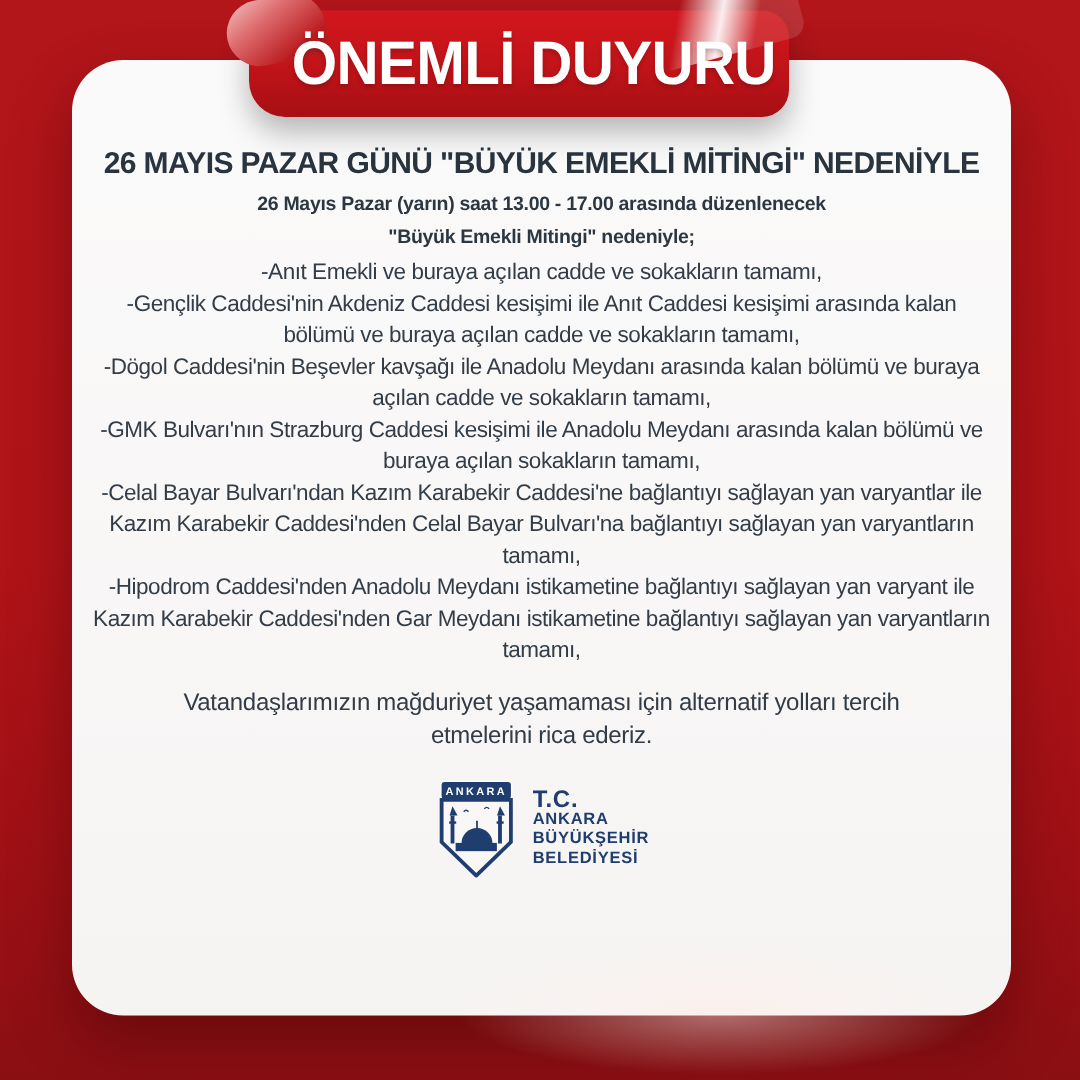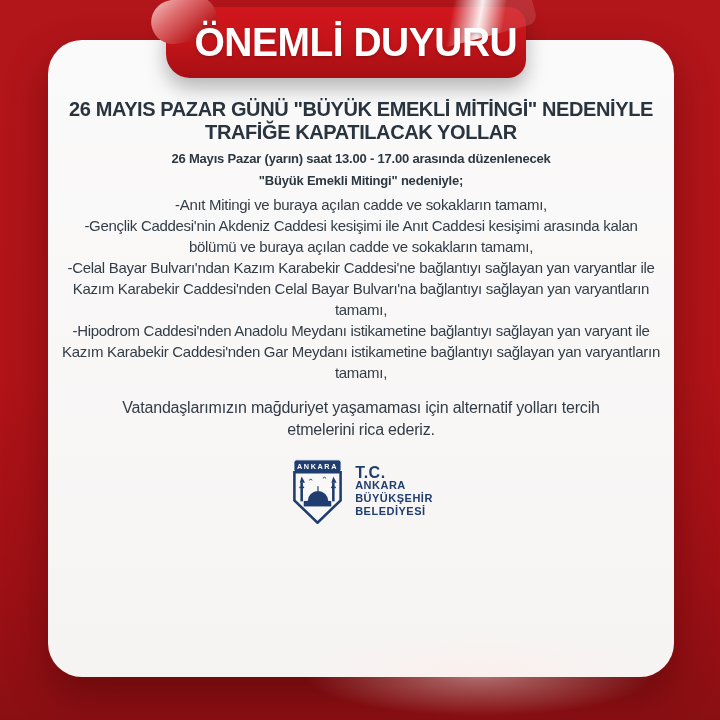--- a/index.html
+++ b/index.html
@@ -102,28 +102,30 @@
   }
 </style>
 </head>
 <body>
 
 <div class="poster">
 
   <div class="card">
     <div class="content">
 
-      <h1 class="title"><span>26 MAYIS PAZAR GÜNÜ "BÜYÜK EMEKLİ MİTİNGİ" NEDENİYLE</span><br><span>TRAFİĞE KAPATILACAK YOLLAR</span></h1>
+      <h1 class="title"><span>26 MAYIS PAZAR GÜNÜ "BÜYÜK EMEKLİ MİTİNGİ" NEDENİYLE</span><br></h1>
 
 
       <p class="intro"><span>26 Mayıs Pazar (yarın) saat 13.00 - 17.00 arasında düzenlenecek</span><br><span>"Büyük Emekli Mitingi" nedeniyle;</span></p>
 
       <div class="roads">
-        <p class="road">-Anıt Mitingi ve buraya açılan cadde ve sokakların tamamı,</p>
+        <p class="road">-Anıt Emekli ve buraya açılan cadde ve sokakların tamamı,</p>
         <p class="road">-Gençlik Caddesi'nin Akdeniz Caddesi kesişimi ile Anıt Caddesi kesişimi arasında kalan bölümü ve buraya açılan cadde ve sokakların tamamı,</p>
+        <p class="road">-Dögol Caddesi'nin Beşevler kavşağı ile Anadolu Meydanı arasında kalan bölümü ve buraya açılan cadde ve sokakların tamamı,</p>
+        <p class="road">-GMK Bulvarı'nın Strazburg Caddesi kesişimi ile Anadolu Meydanı arasında kalan bölümü ve buraya açılan sokakların tamamı,</p>
         <p class="road">-Celal Bayar Bulvarı'ndan Kazım Karabekir Caddesi'ne bağlantıyı sağlayan yan varyantlar ile Kazım Karabekir Caddesi'nden Celal Bayar Bulvarı'na bağlantıyı sağlayan yan varyantların tamamı,</p>
         <p class="road">-Hipodrom Caddesi'nden Anadolu Meydanı istikametine bağlantıyı sağlayan yan varyant ile Kazım Karabekir Caddesi'nden Gar Meydanı istikametine bağlantıyı sağlayan yan varyantların tamamı,</p>
       </div>
 
       <p class="closing">Vatandaşlarımızın mağduriyet yaşamaması için alternatif yolları tercih etmelerini rica ederiz.</p>
 
       <div class="footer-logo">
         <svg width="57" height="65" viewBox="0 0 58 66" aria-hidden="true">
 
           <rect x="5" y="0.8" width="48" height="12.6" rx="2.6" fill="#1f3d6e" stroke="#ffffff" stroke-width="1"></rect>

